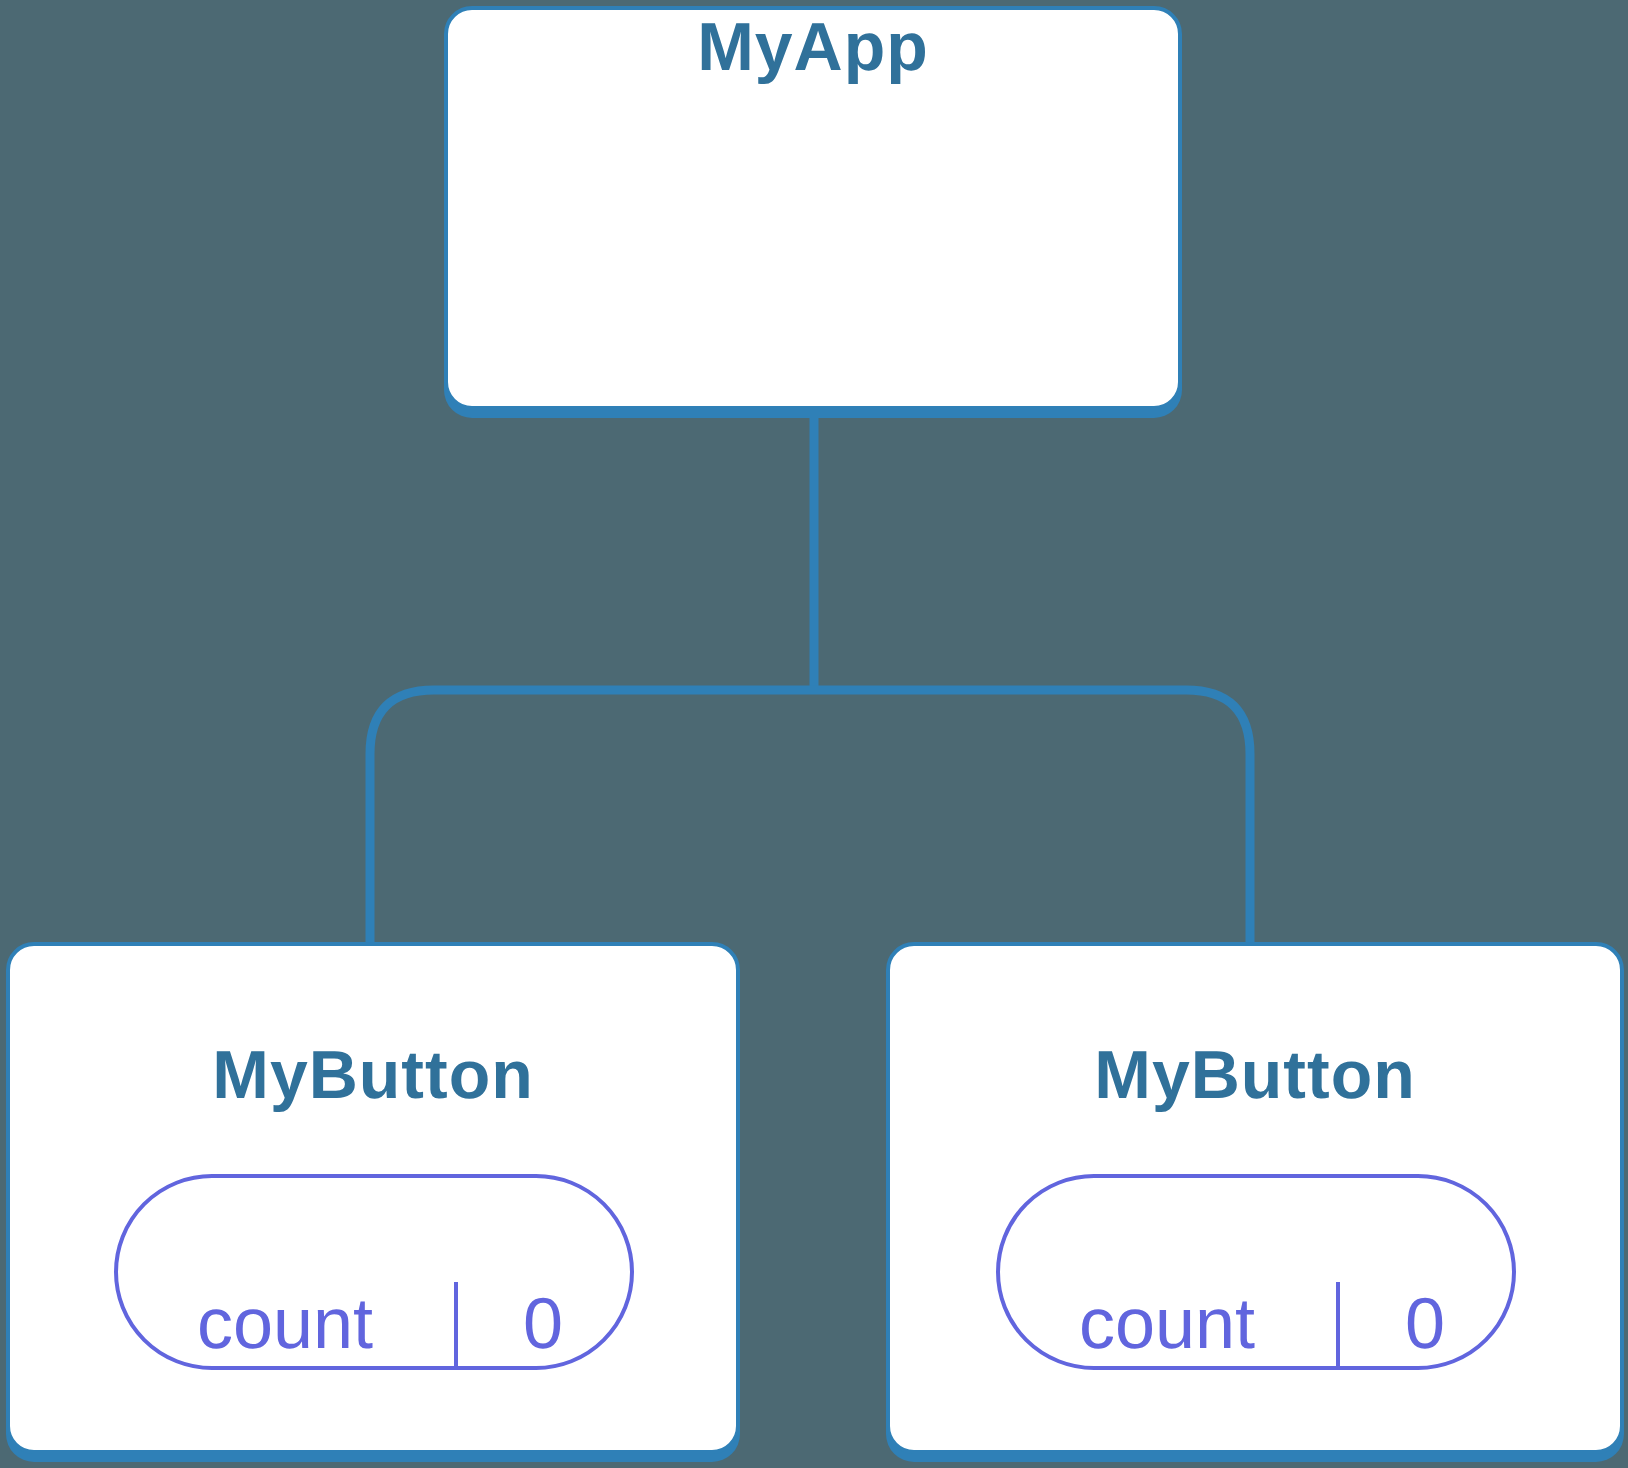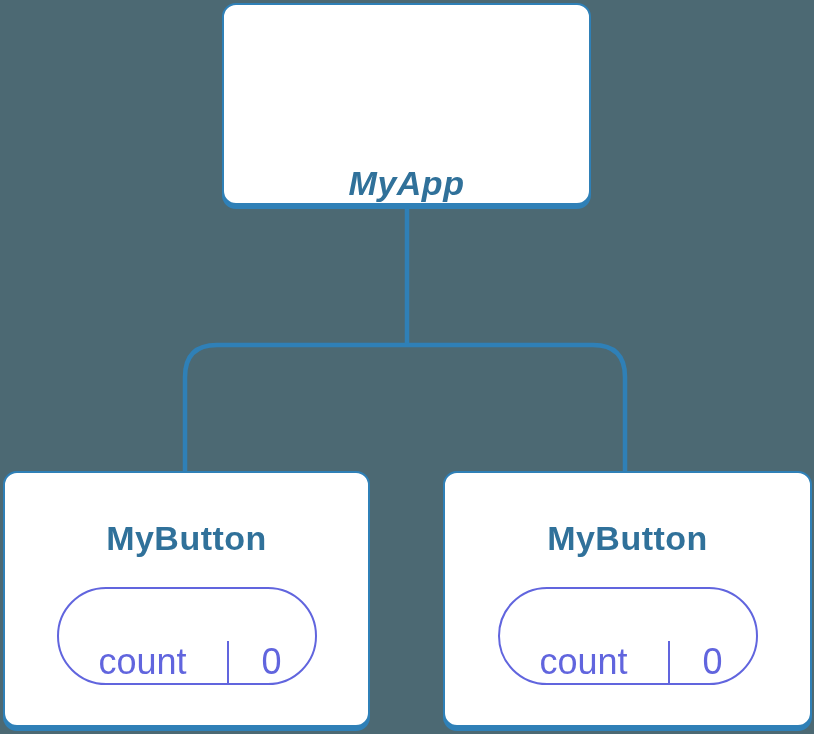--- a/index.html
+++ b/index.html
@@ -34,23 +34,22 @@
     border-radius: 14px;
     box-shadow: 0 4px 0 var(--line_blue, #2F80B7);
     box-sizing: content-box;
   }
   .app-card {
     left: 222px;
     top: 3px;
     width: 365px;
     height: 198px;
     display: flex;
-    align-items: flex-end;
+    align-items: flex-start;
     justify-content: center;
-    font-style: italic;
   }
   .node-title {
     color: var(--title_blue, #30719A);
     font-size: 34px;
     font-weight: 600;
     letter-spacing: 0.5px;
   }
   .btn-card {
     top: 471px;
     width: 363px;

